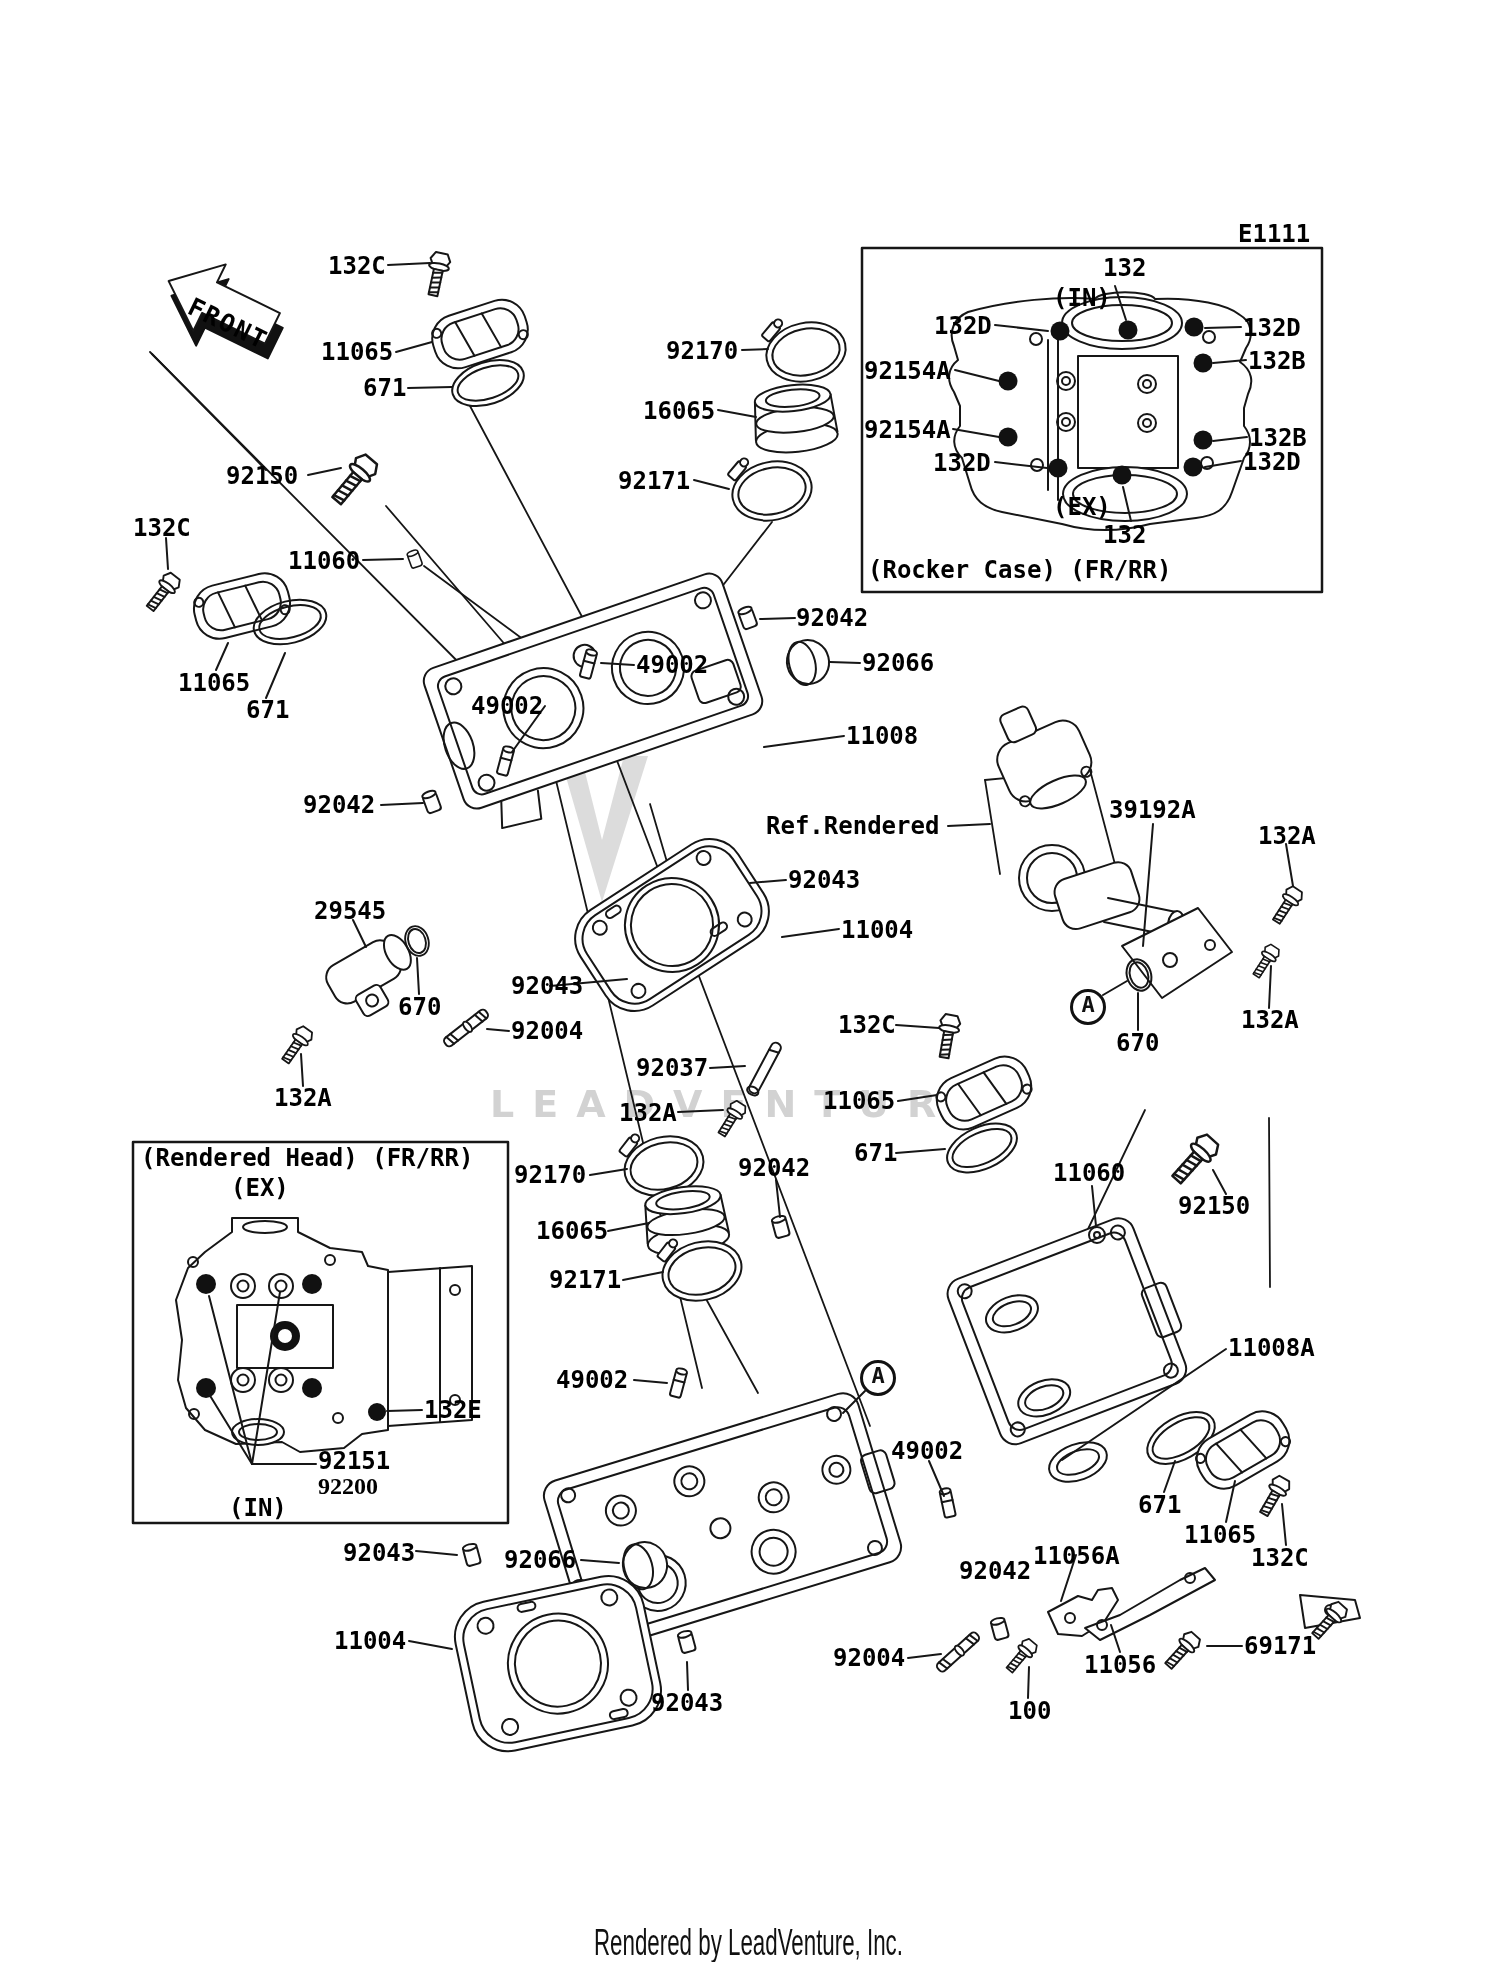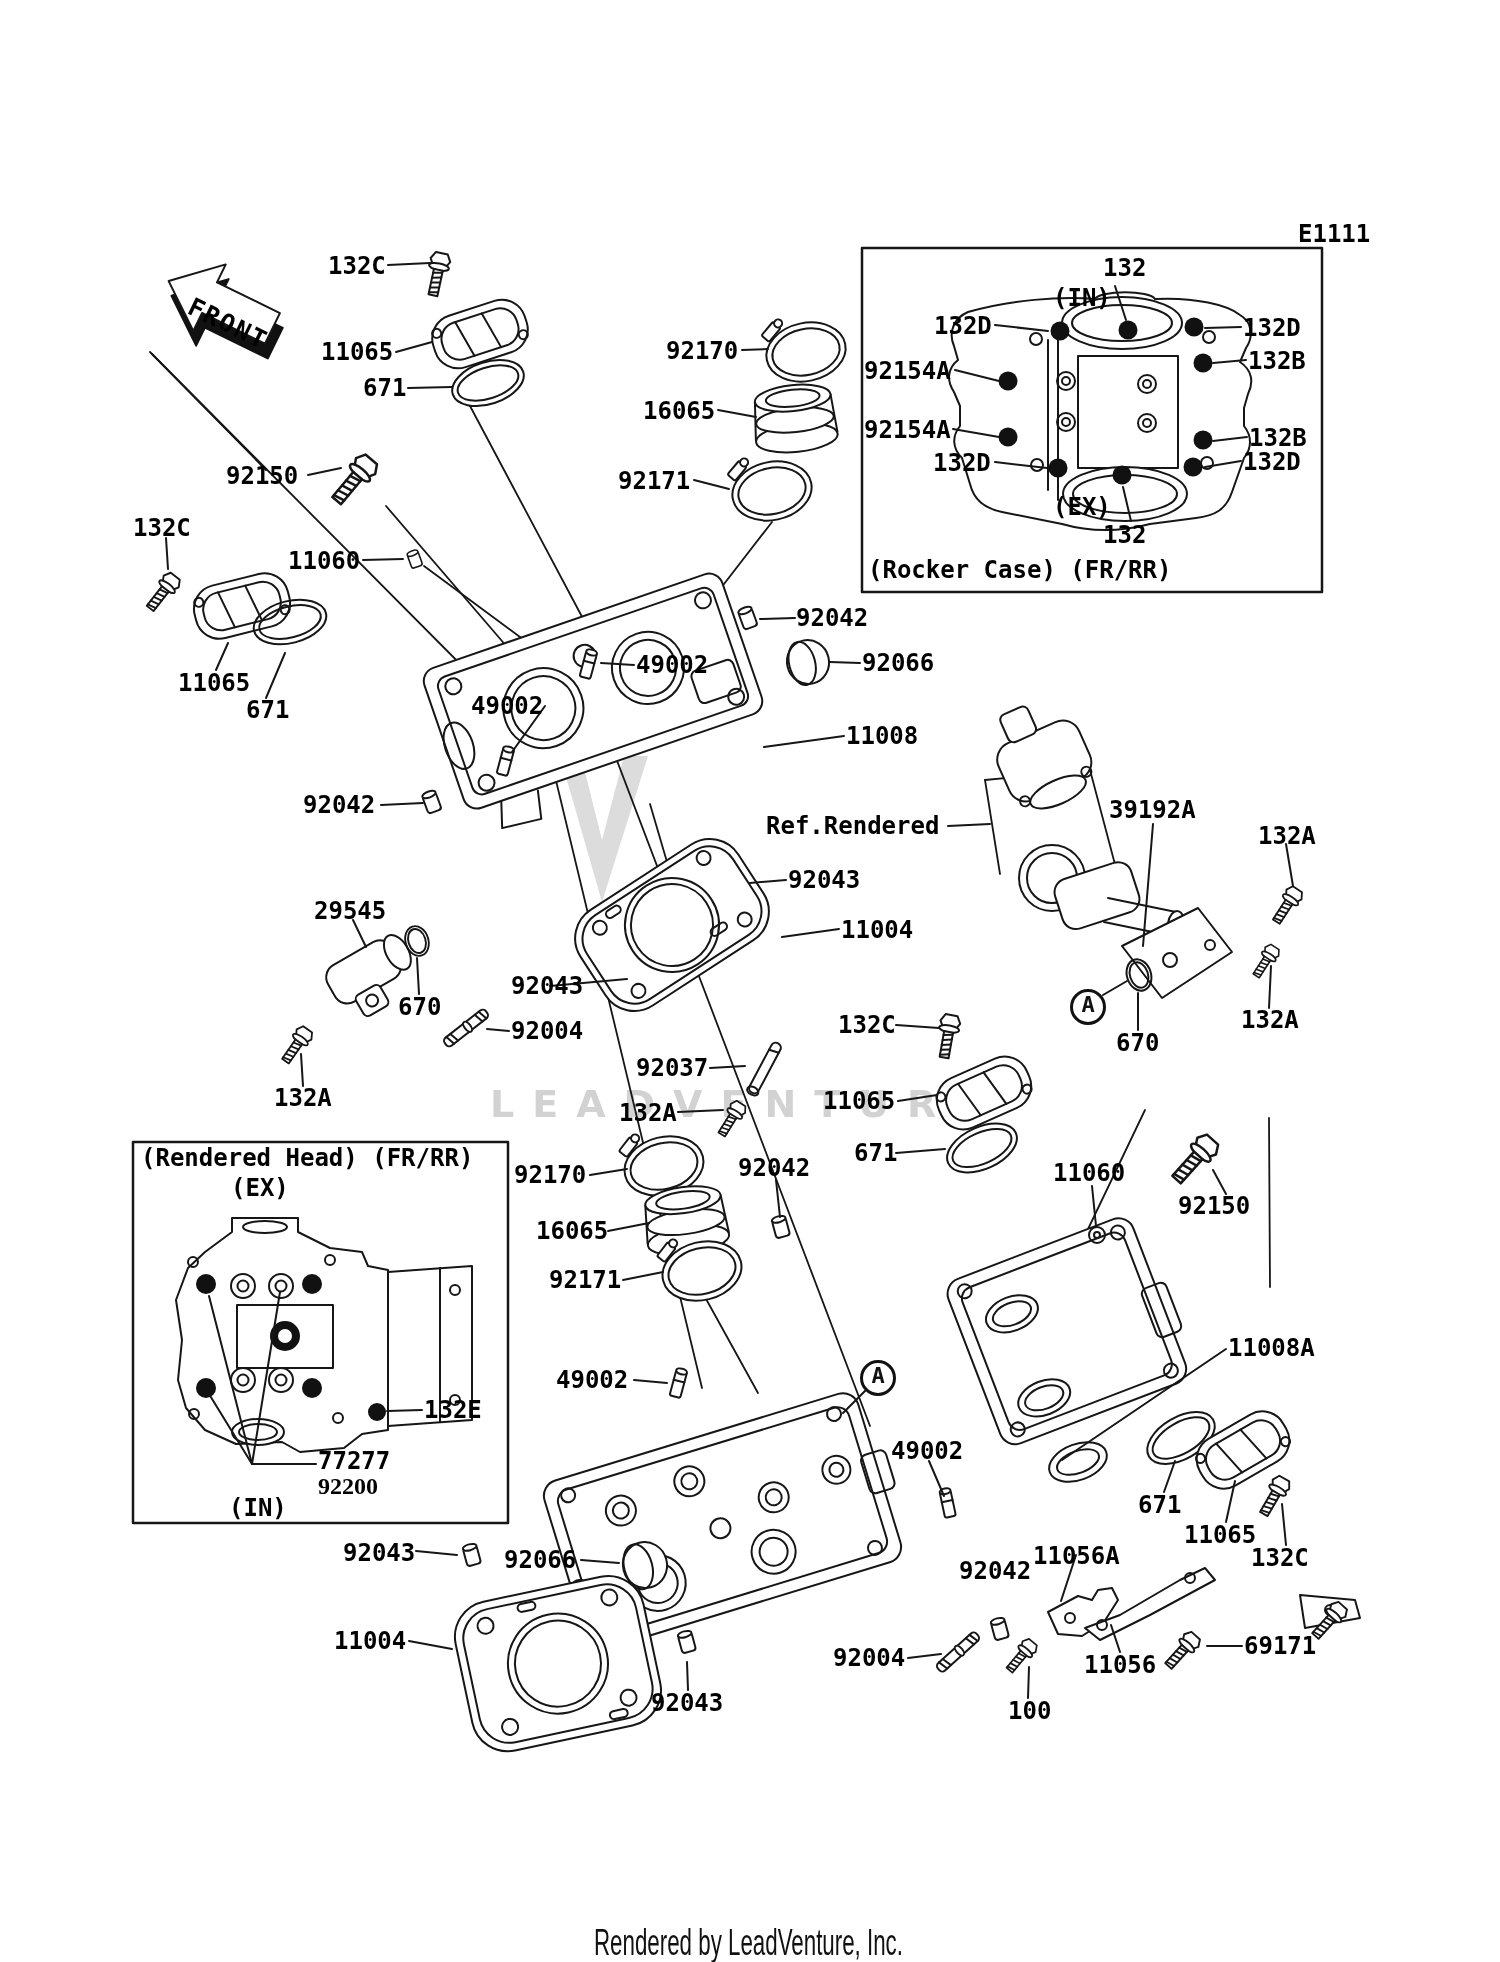--- a/index.html
+++ b/index.html
@@ -510,40 +510,40 @@
       <div class="callout" style="left: 823px; top: 1089px;">11065</div>
       <div class="callout" style="left: 854px; top: 1141px;">671</div>
       <div class="callout" style="left: 514px; top: 1163px;">92170</div>
       <div class="callout" style="left: 738px; top: 1156px;">92042</div>
       <div class="callout" style="left: 1053px; top: 1161px;">11060</div>
       <div class="callout" style="left: 1178px; top: 1194px;">92150</div>
       <div class="callout" style="left: 536px; top: 1219px;">16065</div>
       <div class="callout" style="left: 549px; top: 1268px;">92171</div>
       <div class="callout" style="left: 1228px; top: 1336px;">11008A</div>
       <div class="callout" style="left: 424px; top: 1398px;">132E</div>
-      <div class="callout" style="left: 318px; top: 1449px;">77277</div>
+      <div class="callout" style="left: 318px; top: 1449px;">92151</div>
       <div class="callout" style="left: 318px; top: 1474px; font-family: Liberation Serif, serif;">92200</div>
       <div class="callout" style="left: 556px; top: 1368px;">49002</div>
       <div class="callout" style="left: 891px; top: 1439px;">49002</div>
       <div class="callout" style="left: 343px; top: 1541px;">92043</div>
       <div class="callout" style="left: 504px; top: 1548px;">92066</div>
       <div class="callout" style="left: 334px; top: 1629px;">11004</div>
       <div class="callout" style="left: 651px; top: 1691px;">92043</div>
       <div class="callout" style="left: 833px; top: 1646px;">92004</div>
       <div class="callout" style="left: 959px; top: 1559px;">92042</div>
       <div class="callout" style="left: 1033px; top: 1544px;">11056A</div>
       <div class="callout" style="left: 1008px; top: 1699px;">100</div>
       <div class="callout" style="left: 1084px; top: 1653px;">11056</div>
       <div class="callout" style="left: 1244px; top: 1634px;">69171</div>
       <div class="callout" style="left: 1138px; top: 1493px;">671</div>
       <div class="callout" style="left: 1184px; top: 1523px;">11065</div>
       <div class="callout" style="left: 1251px; top: 1546px;">132C</div>
     </div>
 
-<div class="code" style="left:1298px;top:220px;position:absolute;text-align:center;">E1111</div>
+<div class="code" style="left:1238px;top:220px;position:absolute;text-align:center;">E1111</div>
 
 <div class="front-label">FRONT</div>
 
 <div class="caption" style="left:868px;top:558px;">(Rocker Case) (FR/RR)</div>
 <div class="caption" style="left:1053px;top:286px;">(IN)</div>
 <div class="caption" style="left:1053px;top:495px;">(EX)</div>
 
 <div class="caption" style="left:141px;top:1146px;">(Rendered Head) (FR/RR)</div>
 <div class="caption" style="left:231px;top:1176px;">(EX)</div>
 <div class="caption" style="left:229px;top:1496px;">(IN)</div>

